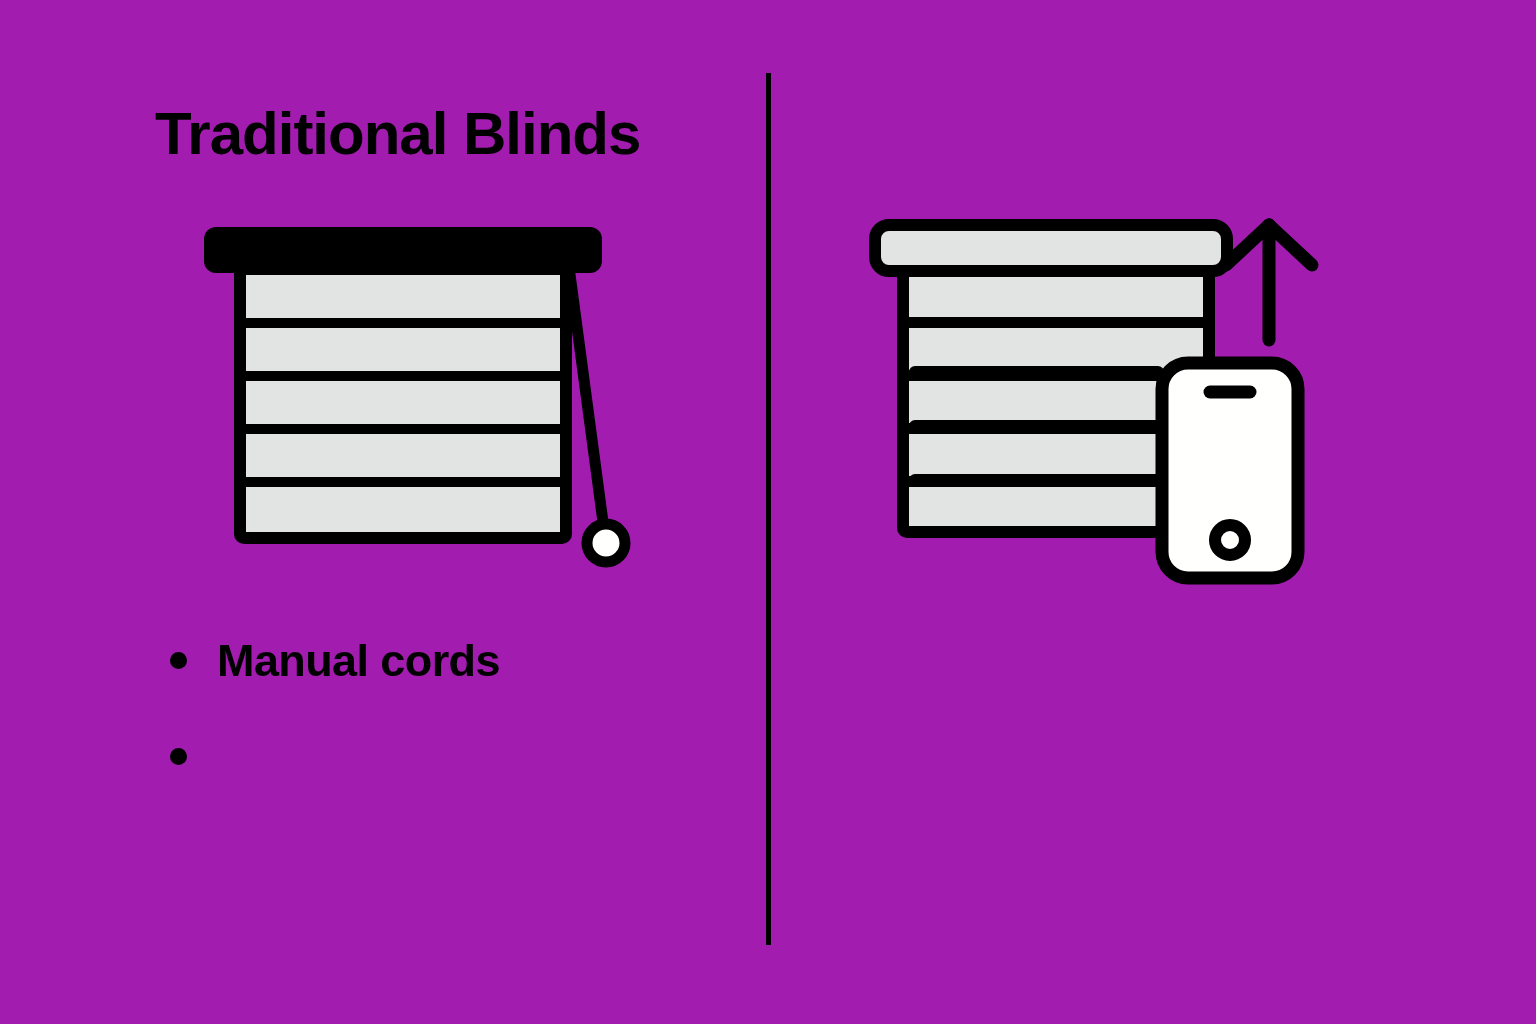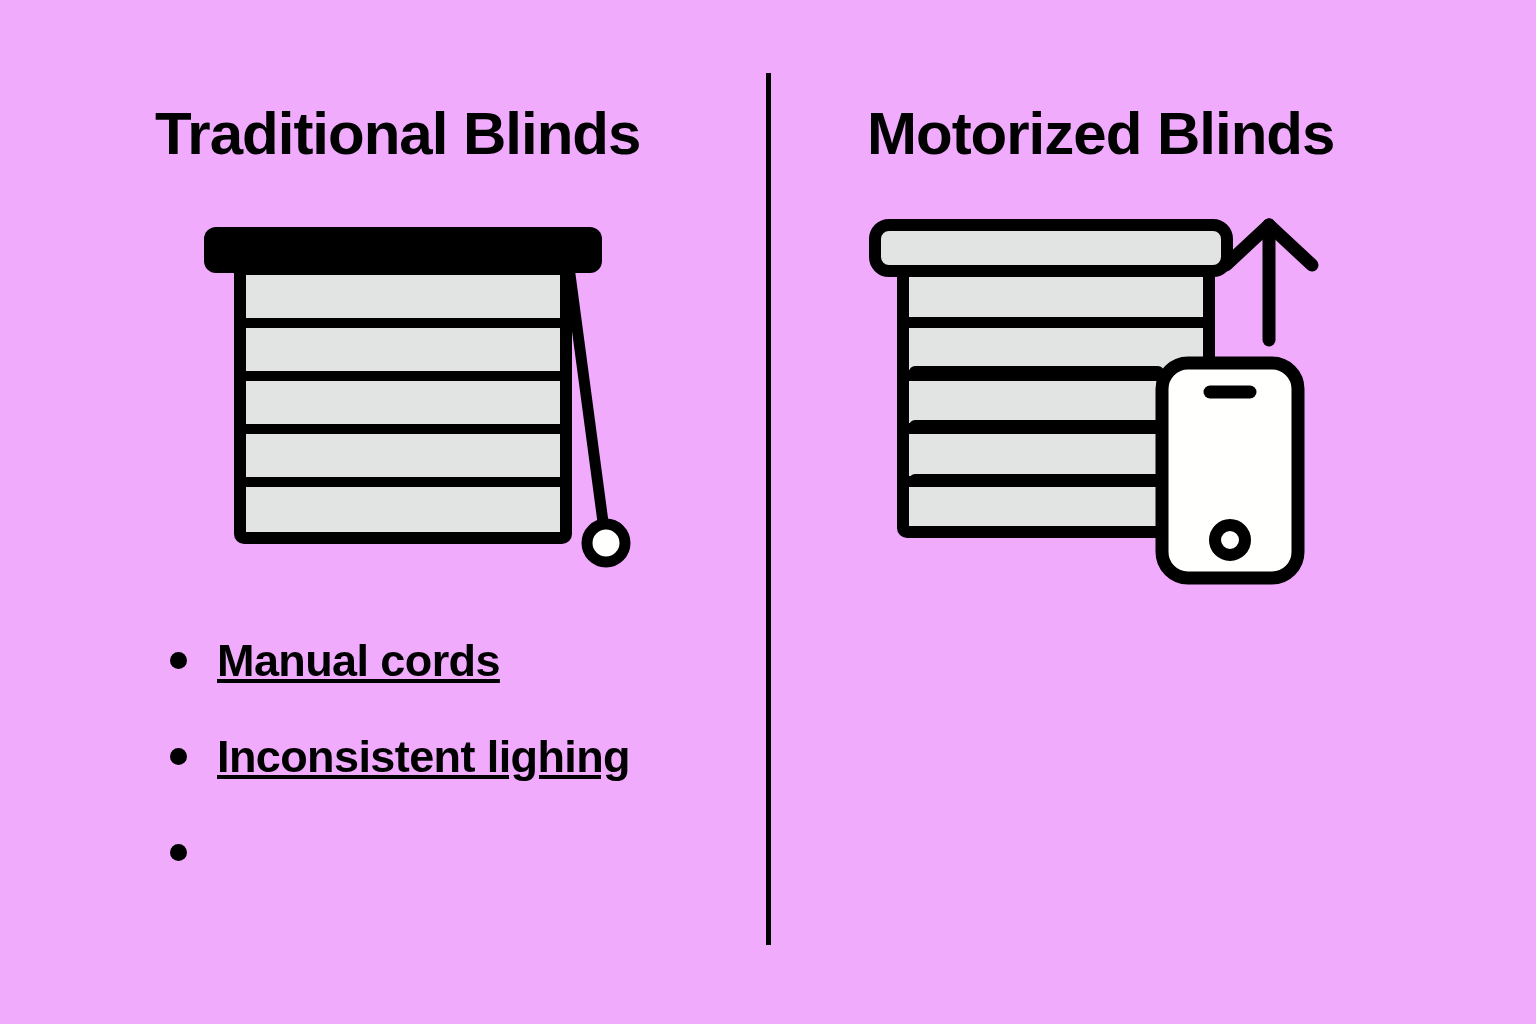--- a/index.html
+++ b/index.html
@@ -11,21 +11,21 @@
     height: 1024px;
     background: #fffffd;
     font-family: "Liberation Sans", sans-serif;
     overflow: hidden;
   }
 
   .board {
     position: relative;
     width: 1536px;
     height: 1024px;
-    background: #f0abfc;
+    background: #a21caf;
   }
 
   
   .divider {
     position: absolute;
     left: 766px;
     top: 73px;
     width: 5px;
     height: 872px;
     background: #000000;
@@ -63,21 +63,21 @@
 
   .illustration svg { display: block; overflow: visible; }
 
   
   .bullet-list {
     position: absolute;
     list-style: none;
     margin: 0;
     padding: 0;
   }
-  .column.left  .bullet-list { left: 170px; top: 612px; width: 580px; text-decoration: underline; }
+  .column.left  .bullet-list { left: 170px; top: 612px; width: 580px; }
   .column.right .bullet-list { left: 56px;  top: 612px; width: 700px; }
 
   .bullet-item {
     display: flex;
     align-items: center;
     height: 96px;
   }
   .bullet-dot {
     width: 17px;
     height: 17px;
@@ -125,33 +125,28 @@
       </svg>
     </div>
 
     <ul class="bullet-list">
       <li class="bullet-item">
         <span class="bullet-dot"></span>
         <span class="bullet-text">Manual cords</span>
       </li>
       <li class="bullet-item">
         <span class="bullet-dot"></span>
-        <span class="bullet-text">Inconsistent lighing</span>
-      </li>
-      <li class="bullet-item">
-        <span class="bullet-dot"></span>
       </li>
     </ul>
   </div>
 
   <div class="divider"></div>
 
   <div class="column right">
 
-    <div class="panel-title">Motorized Blinds</div>
 
     <div class="illustration motor">
       <svg width="490" height="380" viewBox="0 0 490 380" xmlns="http://www.w3.org/2000/svg">
 
         <g>
           <rect x="26" y="48" width="318" height="275" rx="10" ry="10" fill="#000000"></rect>
           <rect x="38" y="60" width="294" height="42" fill="#e2e4e4"></rect>
           <rect x="38" y="113" width="294" height="42" fill="#e2e4e4"></rect>
           <rect x="38" y="166" width="294" height="42" fill="#e2e4e4"></rect>
           <rect x="38" y="219" width="294" height="42" fill="#e2e4e4"></rect>

